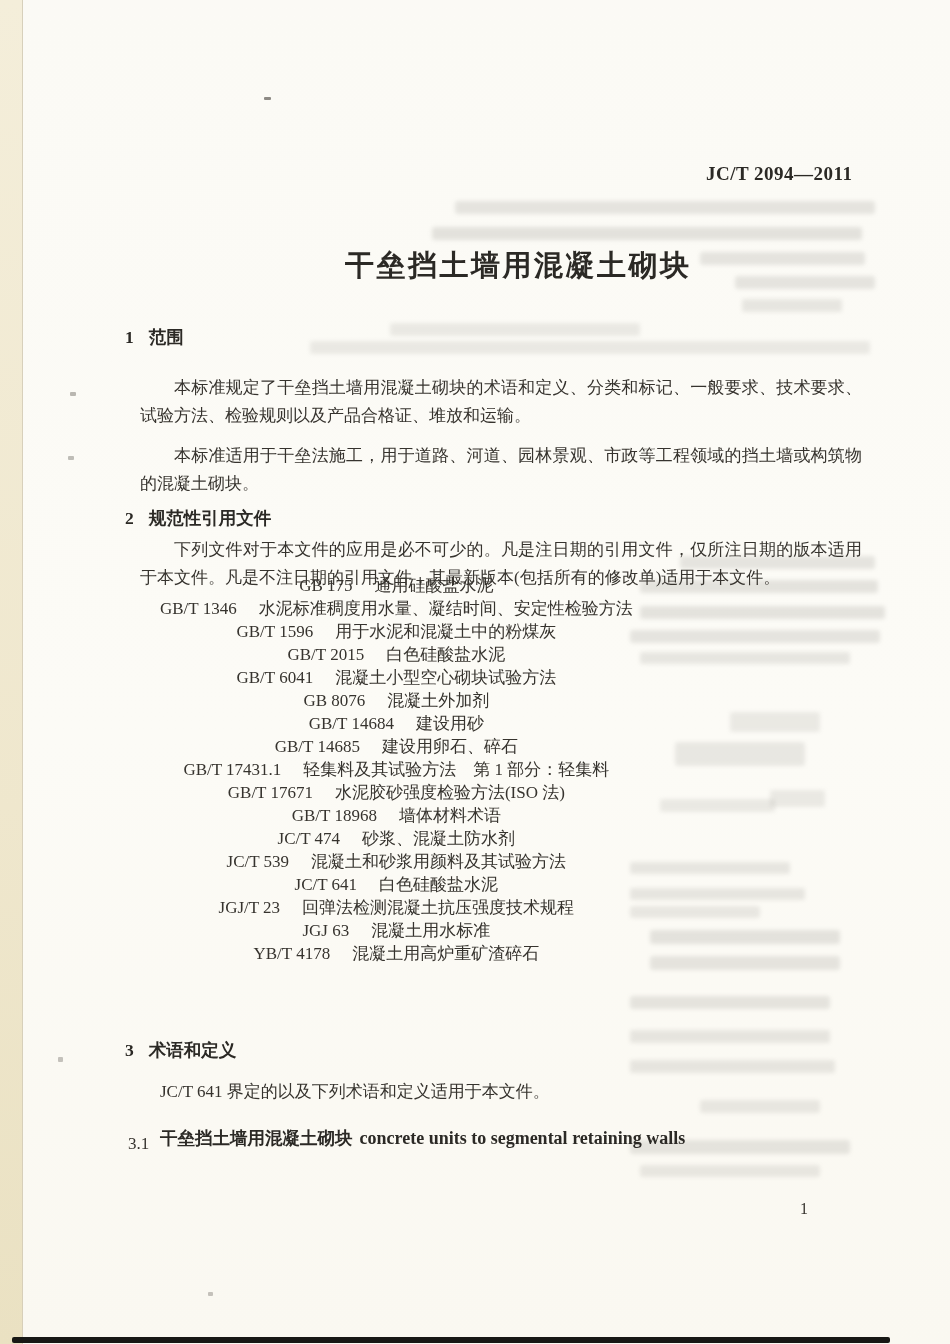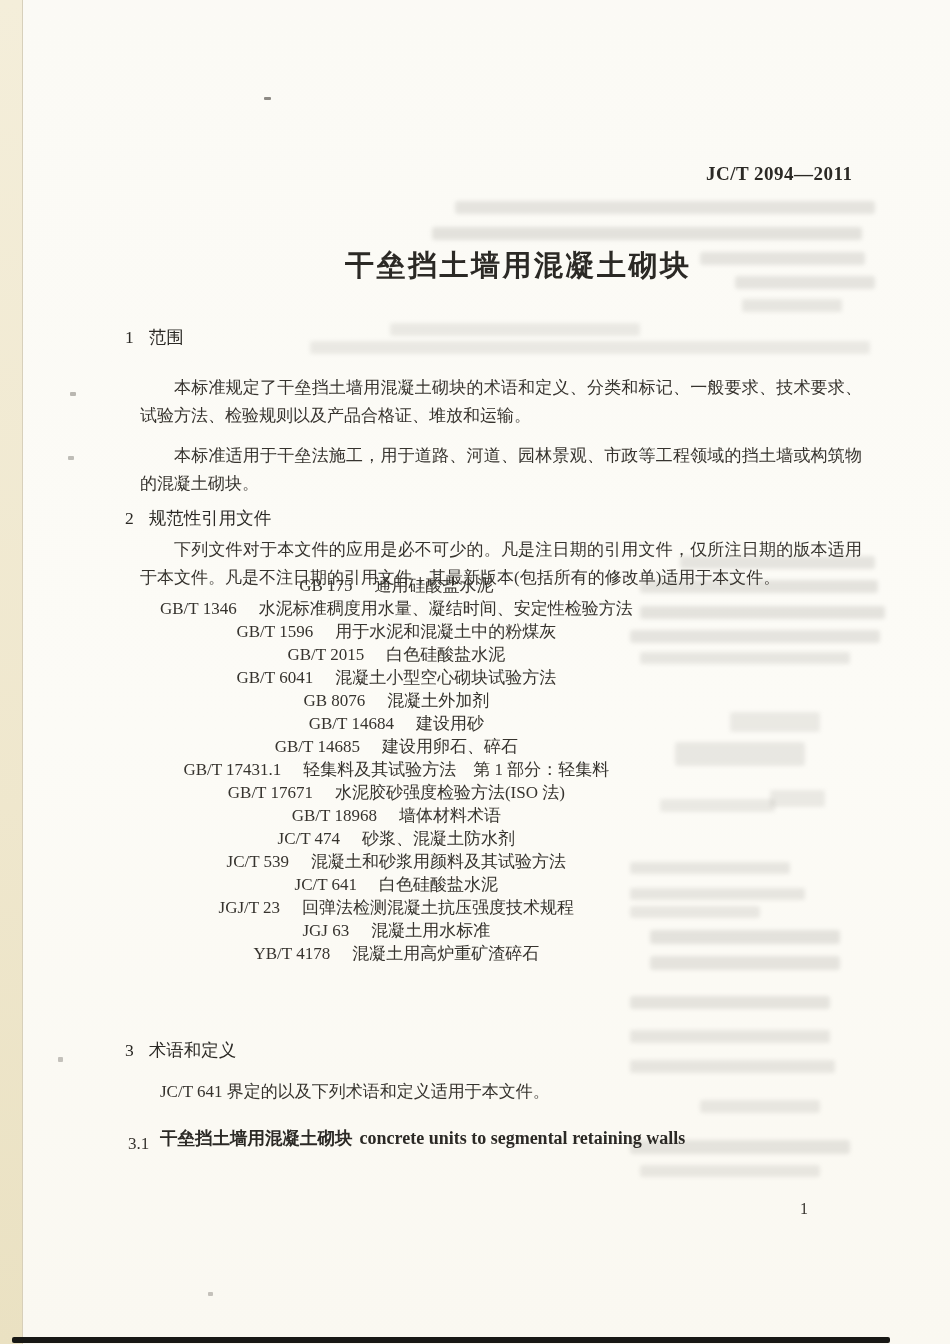--- a/index.html
+++ b/index.html
@@ -18,21 +18,21 @@
   .bl{position:absolute;background:#b3b1ab;border-radius:3px;filter:blur(2.2px);}
   .speck{position:absolute;background:#8d8a84;border-radius:1px;}
   .std-code{
     position:absolute;top:163px;left:706px;
     font-size:19px;font-weight:bold;letter-spacing:.5px;color:#2b2925;white-space:nowrap;
   }
   .doc-title{
     position:absolute;top:246px;left:345px;margin:0;
     font-size:29px;font-weight:bold;letter-spacing:2.5px;color:#2b2925;white-space:nowrap;
   }
-  .sec-h{position:absolute;left:125px;font-size:17.5px;font-weight:normal;color:#2b2925;white-space:nowrap;}
+  .sec-h{position:absolute;left:125px;font-size:17.5px;font-weight:bold;color:#2b2925;white-space:nowrap;}
   .sec-h .sec-label{margin-left:15px;}
   .para-block{position:absolute;left:128px;width:746px;font-size:17px;line-height:28px;text-align:justify;}
   .para-block p{margin:12px;text-indent:2em;}
   .ref-list{position:absolute;left:160px;top:574px;font-size:17px;}
   .ref-row{height:23px;line-height:23px;white-space:nowrap;text-align:center;}
   .ref-title{margin-left:22px;}
   .s3-intro{position:absolute;left:160px;top:1080px;font-size:17px;white-space:nowrap;}
   .clause{position:absolute;left:128px;top:1104px;font-size:17px;margin-top:30px;}
   .term-line{position:absolute;left:160px;top:1126px;white-space:nowrap;}
   .term-zh{font-size:17.5px;font-weight:bold;color:#2b2925;}

